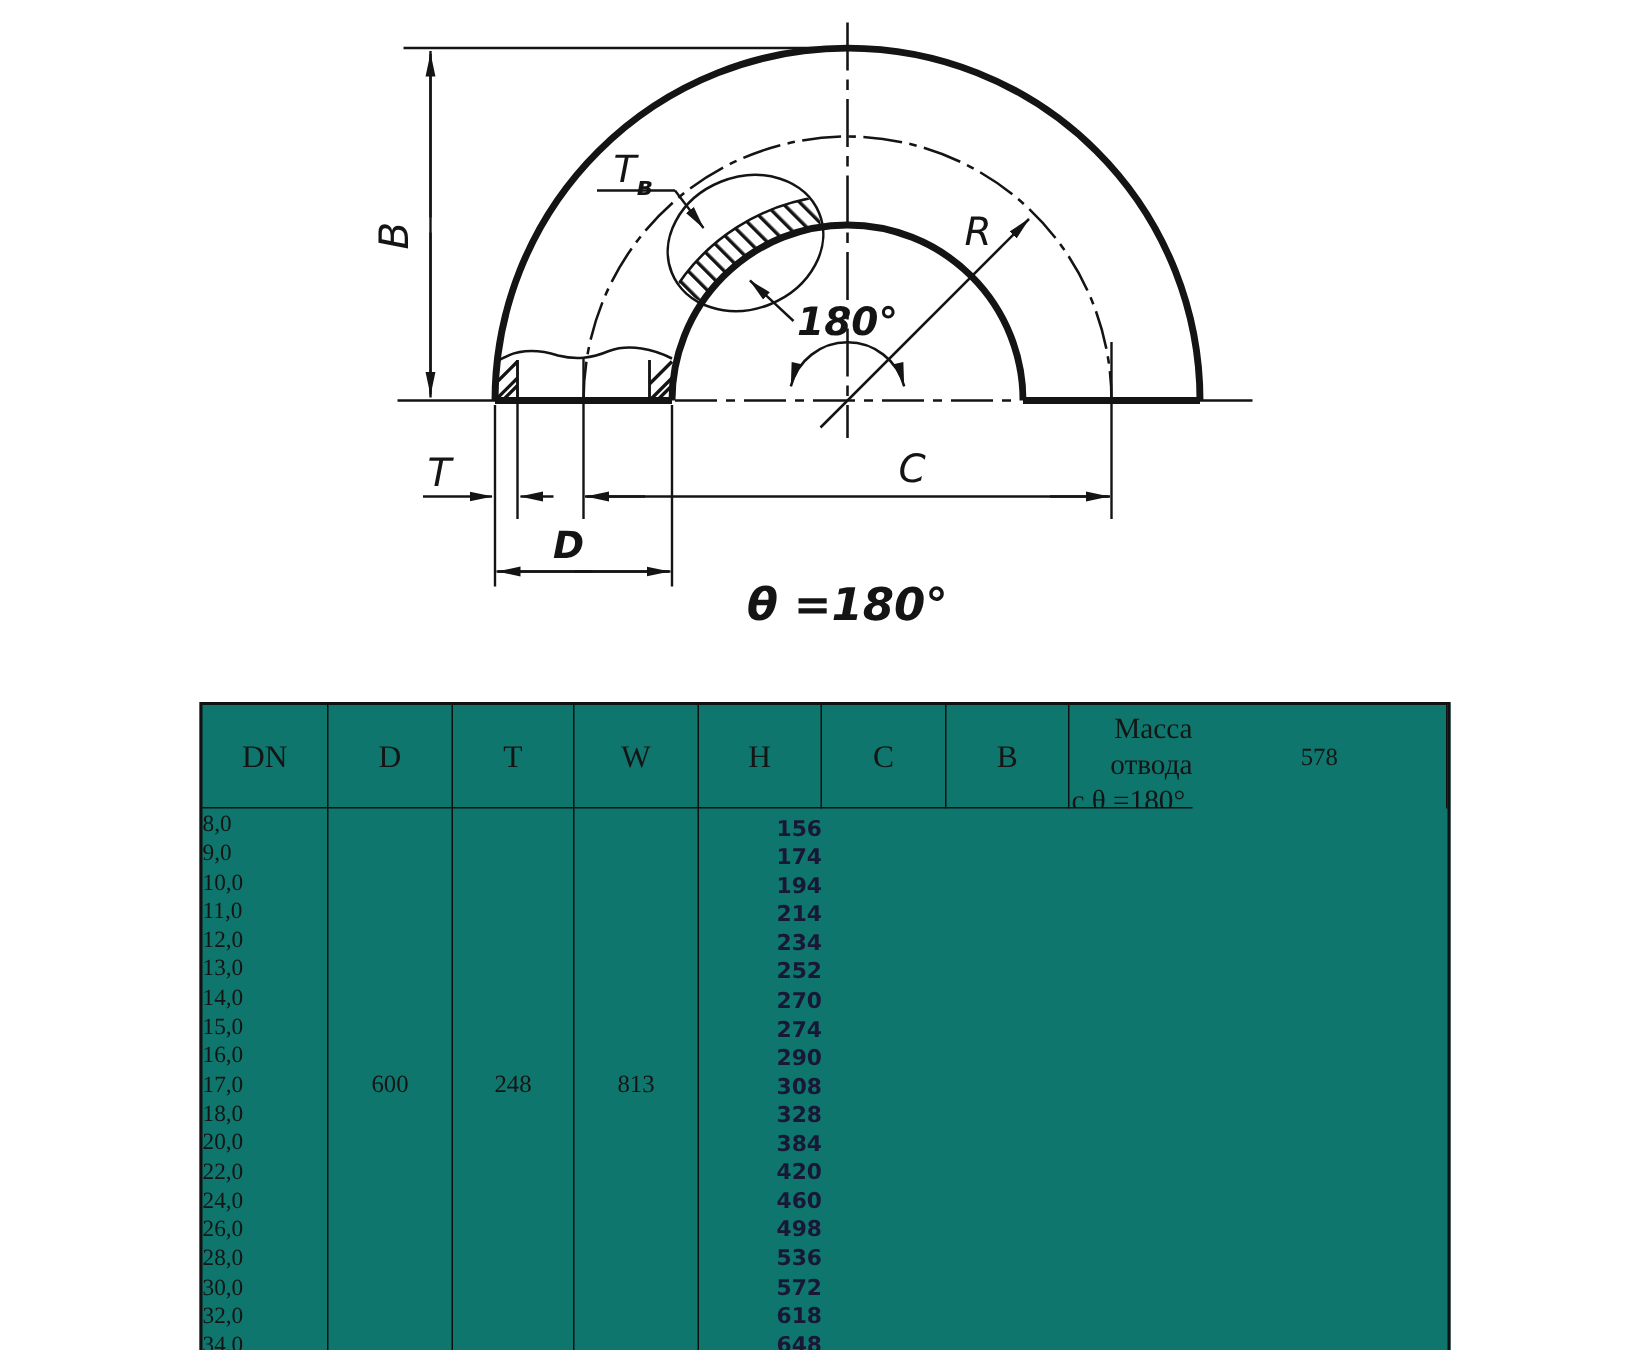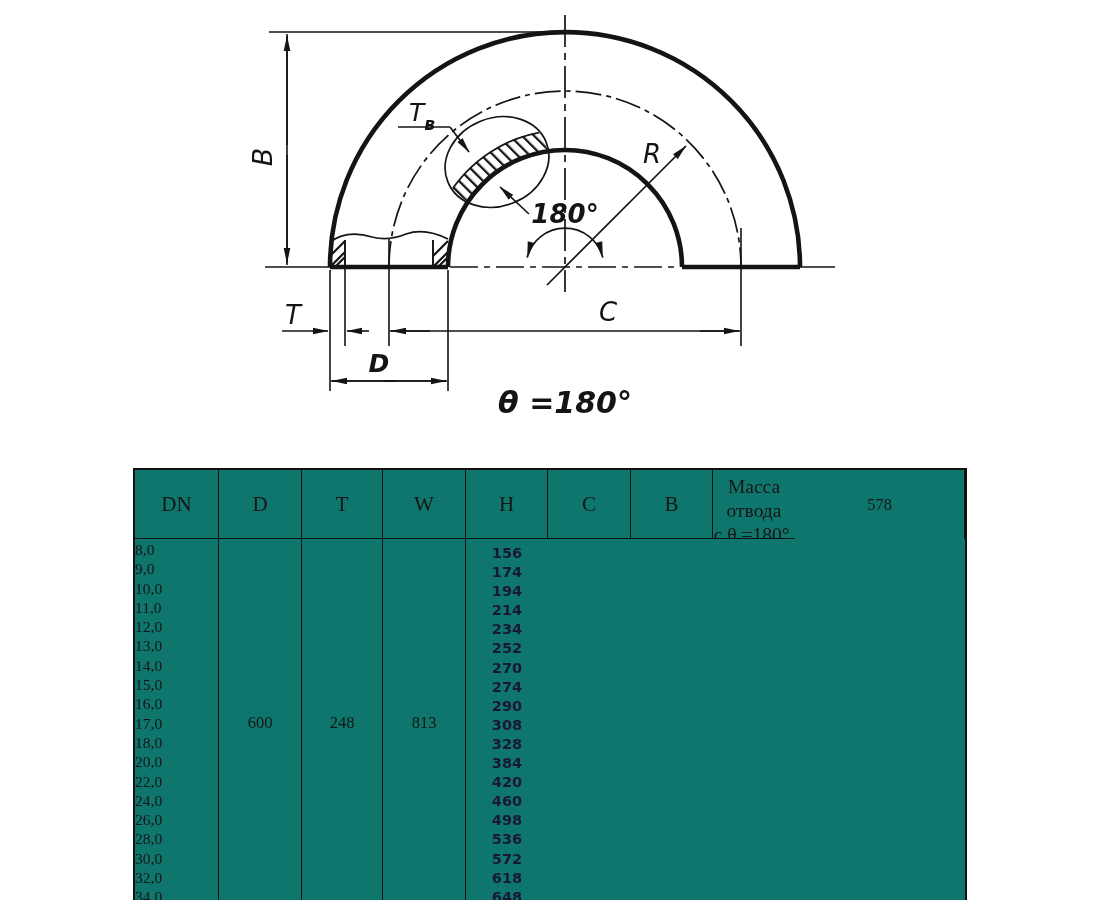--- a/index.html
+++ b/index.html
@@ -12,21 +12,21 @@
   .dlab{font-family:"DejaVu Sans",sans-serif;font-style:italic;fill:#141414;}
   
   .tbl{
     position:absolute;left:133px;top:448px;
     display:grid;
     grid-template-columns:84px 83px 81px 83px 82px 83px 82px 82px 170px;
     grid-template-rows:69px 368px;
     border:2.6px solid #111;background:#0f766e;margin-top:20px;
   }
   .cell{border-right:1.8px solid #111;box-sizing:border-box;overflow:hidden;}
-  .cell.last{border-right:none;}
+  .cell.last{border-right:none;text-align:right;}
   .hrow{border-bottom:1.8px solid #111;}
   .th{
     display:flex;align-items:center;justify-content:center;
     font-family:"Liberation Serif",serif;font-size:21px;color:#151515;
   }
   .th-mass{
     flex-direction:column;font-size:19.5px;line-height:24px;text-align:center;
     justify-content:flex-start;padding-top:5px;
   }
   .td{

